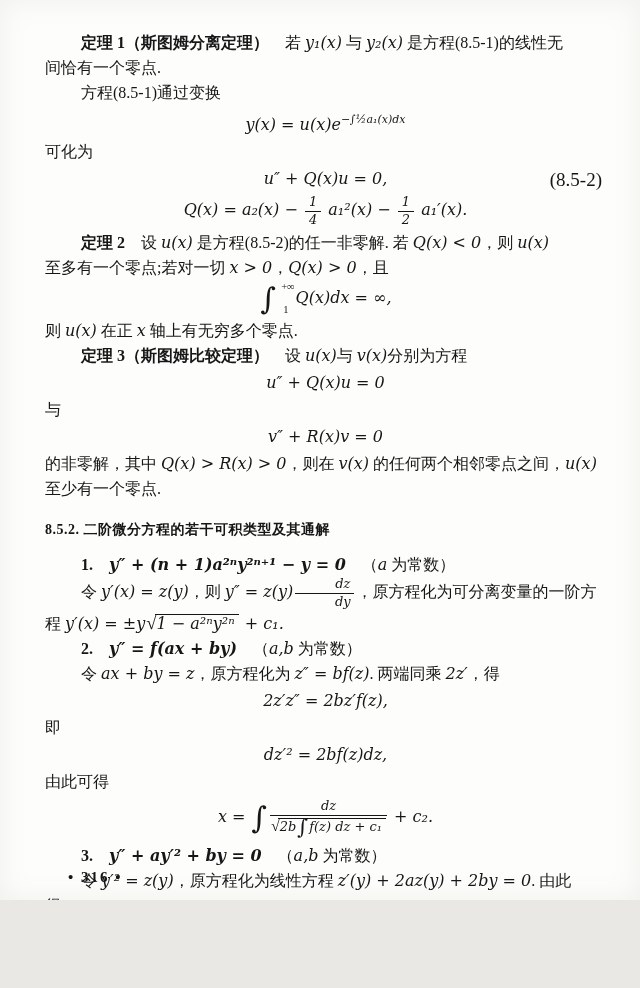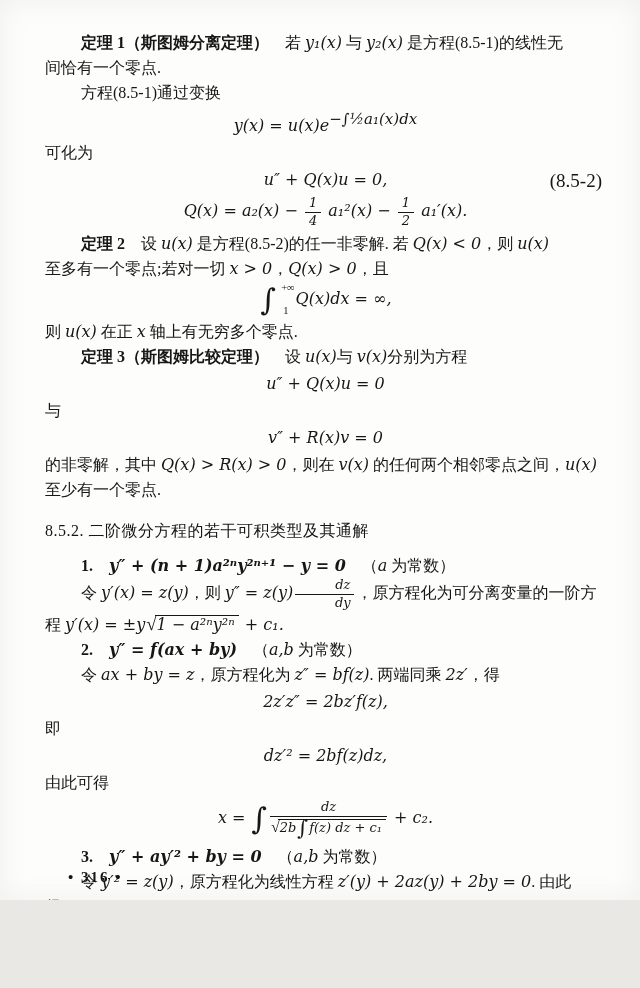--- a/index.html
+++ b/index.html
@@ -12,27 +12,27 @@
     background:#fdfdfb;
     color:#161616;
     font-family:"Liberation Serif","DejaVu Serif",serif;
     overflow:hidden;
     box-shadow:inset 0 0 28px rgba(120,115,105,0.10);
   }
   .txt{font-size:16px;line-height:25px;}
   .ind{text-indent:36px;}
   .ctr{font-size:16px;line-height:25px;text-align:center;padding:2px 0;position:relative;}
   .big{padding:5px 0;}
-  .head{font-size:16px;font-weight:400;margin:15px 0 9px;letter-spacing:0.5px;line-height:27px;font-family:"Liberation Serif","DejaVu Serif",serif;}
+  .head{font-size:14px;font-weight:700;margin:15px 0 9px;letter-spacing:0.5px;line-height:27px;font-family:"Liberation Serif","DejaVu Serif",serif;}
   .rm{font-family:"Liberation Serif","DejaVu Serif",serif;}
   .bd{font-weight:700;}
   .mi{font-family:"DejaVu Serif","Liberation Serif",serif;font-style:italic;}
   .mb{font-weight:700;}
   .sup{font-size:10.5px;vertical-align:7px;letter-spacing:0;}
-  .sup .mi{font-size:15px;}
+  .sup .mi{font-size:11px;}
   .fr{display:inline-block;text-align:center;vertical-align:middle;font-size:13px;line-height:1.15;margin:0 2px;}
   .fr .fn{display:block;border-bottom:1px solid #161616;padding:0 4px 1px;}
   .fr .fd{display:block;padding-top:1px;}
   .sq{display:inline-block;white-space:nowrap;margin:0 1px;text-align:center;}
   .sq::before{content:"√";font-size:1.18em;}
   .sqc{border-top:1.4px solid #161616;padding:0 4px 0 2px;margin-left:-2px;}
   .intw{display:inline-flex;align-items:center;vertical-align:middle;margin:0 1px;}
   .isign{font-size:30px;line-height:30px;font-family:"DejaVu Serif",serif;}
   .ism{font-size:21px;line-height:21px;}
   .ilims{display:inline-flex;flex-direction:column;justify-content:space-between;height:34px;font-size:10.5px;line-height:1;margin-left:1px;}

